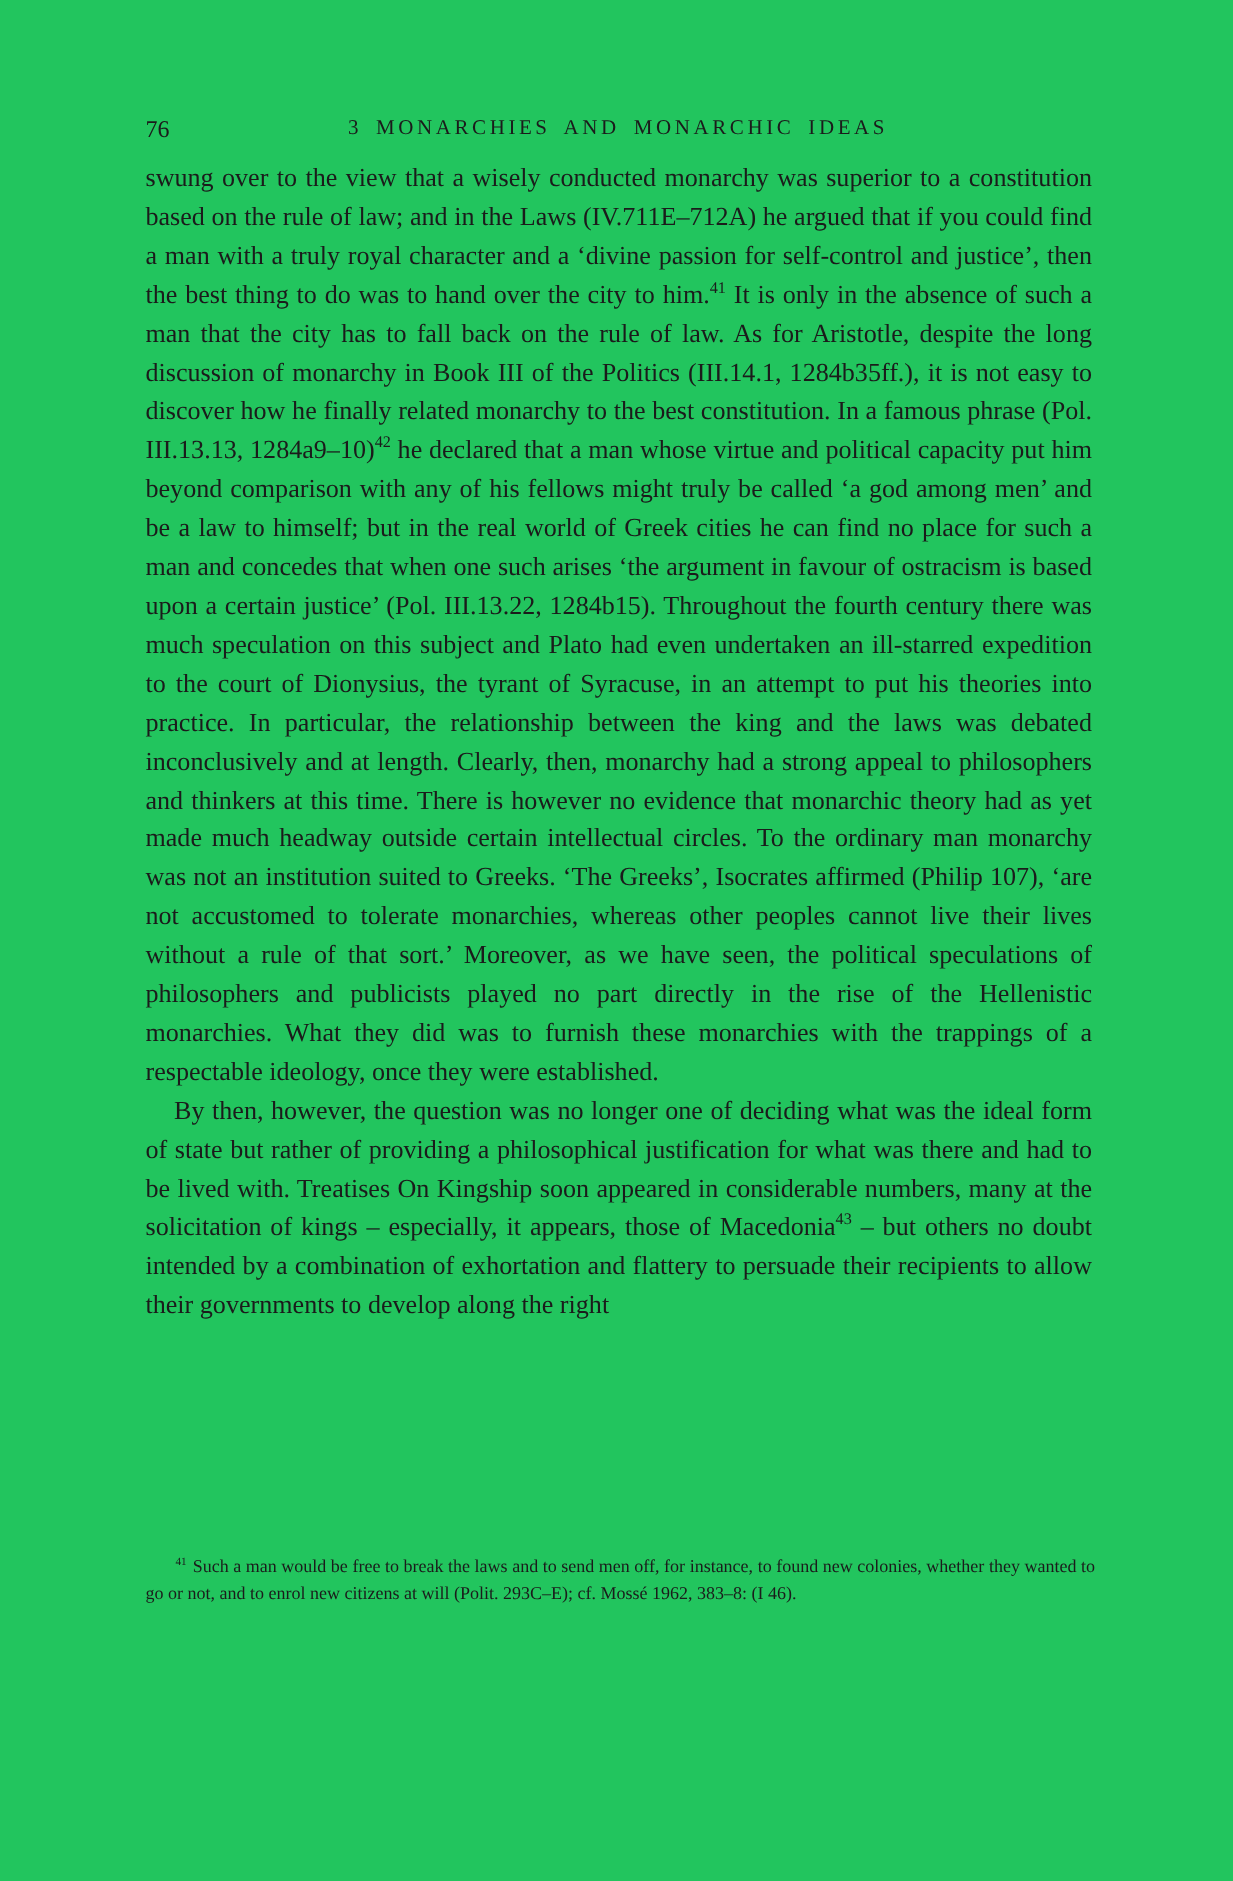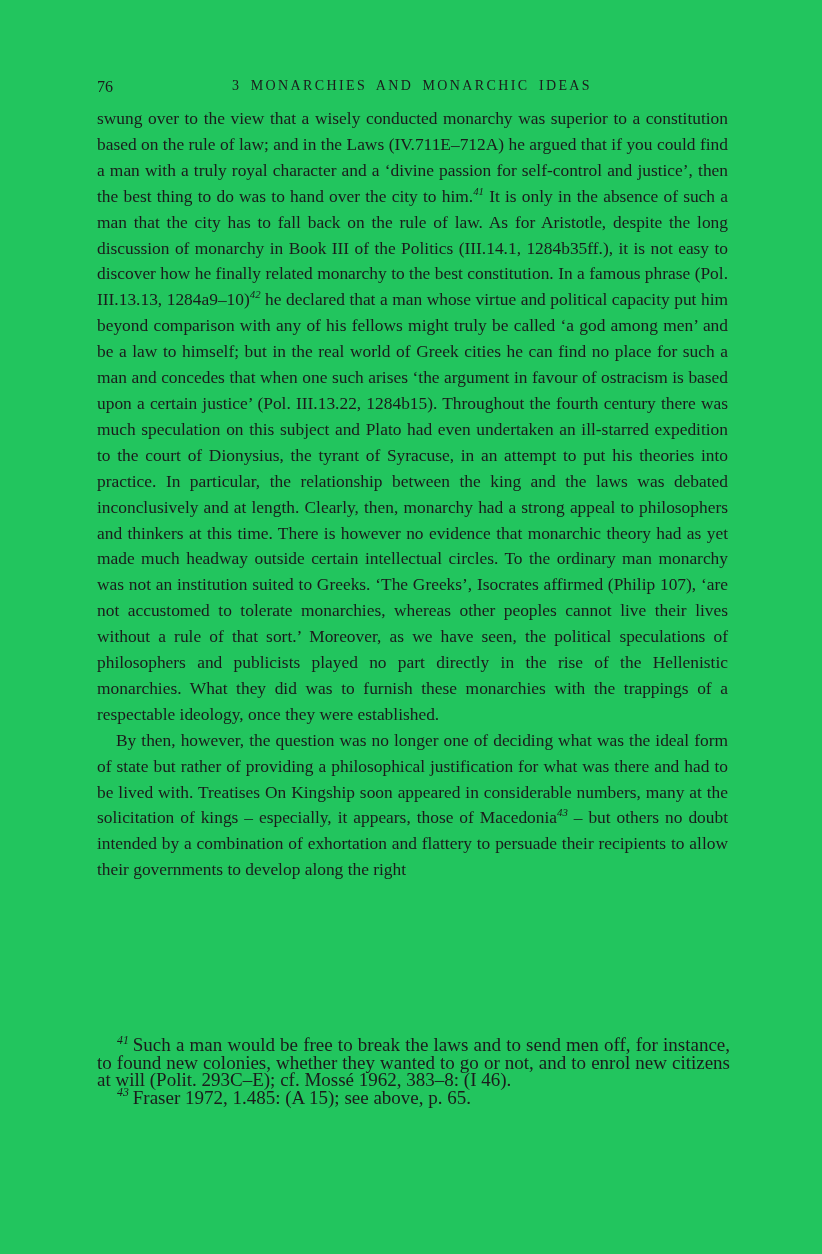--- a/index.html
+++ b/index.html
@@ -52,29 +52,28 @@
   }
   #body-text p.indented {
     text-indent: 19px;
   }
   .it {
   }
   sup {
     font-size: 0.62em;
     line-height: 0;
     vertical-align: super;
-    font-style: italic;
   }
   
   #footnotes {
     position: absolute;
     top: 1036px;
     left: 97px;
     width: 633px;
-    font-size: 19px;
+    font-size: 12px;
     line-height: 17.6px;
     text-align: justify;
   }
   #footnotes p {
     margin: 0;
     text-indent: 20px;
   }
   #footnotes sup {
     margin-right: 4px;
   }
@@ -91,18 +90,15 @@
 
   <div id="body-text">
     <p><span>swung over to the view that a wisely conducted monarchy was superior to a constitution based on the rule of law; and in the </span><span class="it">Laws</span><span> (IV.711E–712A) he argued that if you could find a man with a truly royal character and a ‘divine passion for self-control and justice’, then the best thing to do was to hand over the city to him.</span><sup>41</sup><span> It is only in the absence of such a man that the city has to fall back on the rule of law. As for Aristotle, despite the long discussion of monarchy in Book III of the </span><span class="it">Politics</span><span> (III.14.1, 1284b35ff.), it is not easy to discover how he finally related monarchy to the best constitution. In a famous phrase (</span><span class="it">Pol.</span><span> III.13.13, 1284a9–10)</span><sup>42</sup><span> he declared that a man whose virtue and political capacity put him beyond comparison with any of his fellows might truly be called ‘a god among men’ and be a law to himself; but in the real world of Greek cities he can find no place for such a man and concedes that when one such arises ‘the argument in favour of ostracism is based upon a certain justice’ (</span><span class="it">Pol.</span><span> III.13.22, 1284b15). Throughout the fourth century there was much speculation on this subject and Plato had even undertaken an ill-starred expedition to the court of Dionysius, the tyrant of Syracuse, in an attempt to put his theories into practice. In particular, the relationship between the king and the laws was debated inconclusively and at length. Clearly, then, monarchy had a strong appeal to philosophers and thinkers at this time. There is however no evidence that monarchic theory had as yet made much headway outside certain intellectual circles. To the ordinary man monarchy was not an institution suited to Greeks. ‘The Greeks’, Isocrates affirmed (</span><span class="it">Philip</span><span> 107), ‘are not accustomed to tolerate monarchies, whereas other peoples cannot live their lives without a rule of that sort.’ Moreover, as we have seen, the political speculations of philosophers and publicists played no part directly in the rise of the Hellenistic monarchies. What they did was to furnish these monarchies with the trappings of a respectable ideology, once they were established.</span></p>
     <p class="indented"><span>By then, however, the question was no longer one of deciding what was the ideal form of state but rather of providing a philosophical justification for what was there and had to be lived with. Treatises </span><span class="it">On Kingship</span><span> soon appeared in considerable numbers, many at the solicitation of kings – especially, it appears, those of Macedonia</span><sup>43</sup><span> – but others no doubt intended by a combination of exhortation and flattery to persuade their recipients to allow their governments to develop along the right</span></p>
   </div>
 
   <div id="footnotes">
     <p>
       <sup>41</sup><span><span>Such a man would be free to break the laws and to send men off, for instance, to found new colonies, whether they wanted to go or not, and to enrol new citizens at will (</span><span class="it">Polit.</span><span> 293C–E); cf. Mossé 1962, 383–8: (I 46).</span></span>
     </p>
-    <p>
-      <sup>43</sup><span><span>Fraser 1972, 1.485: (A 15); see above, p. 65.</span></span>
-    </p>
   </div>
 
 </div>
 
 </body></html>

